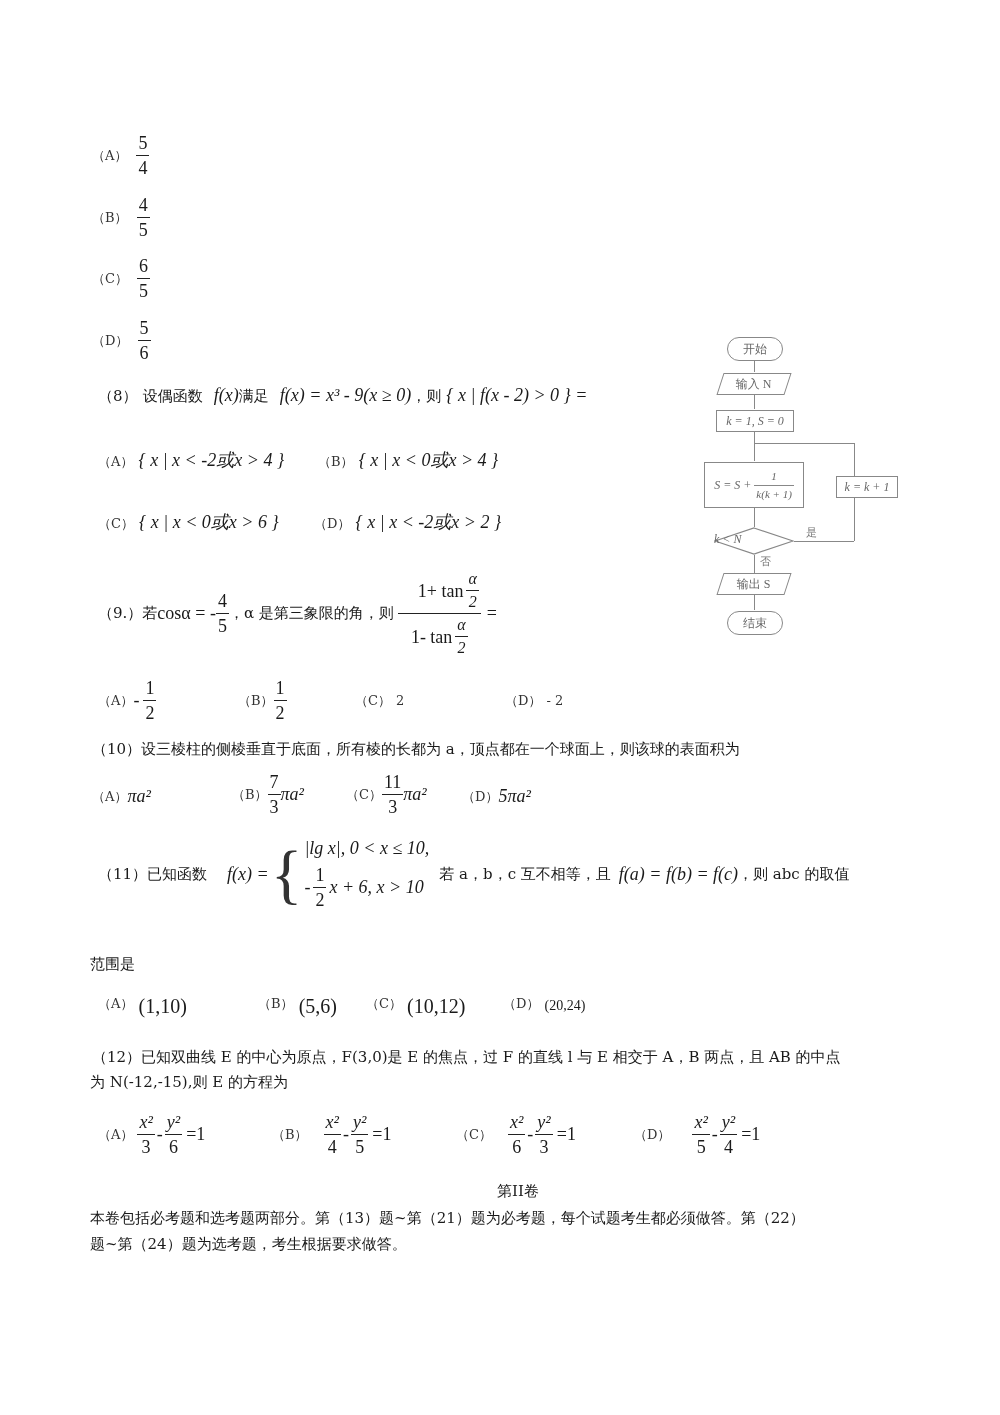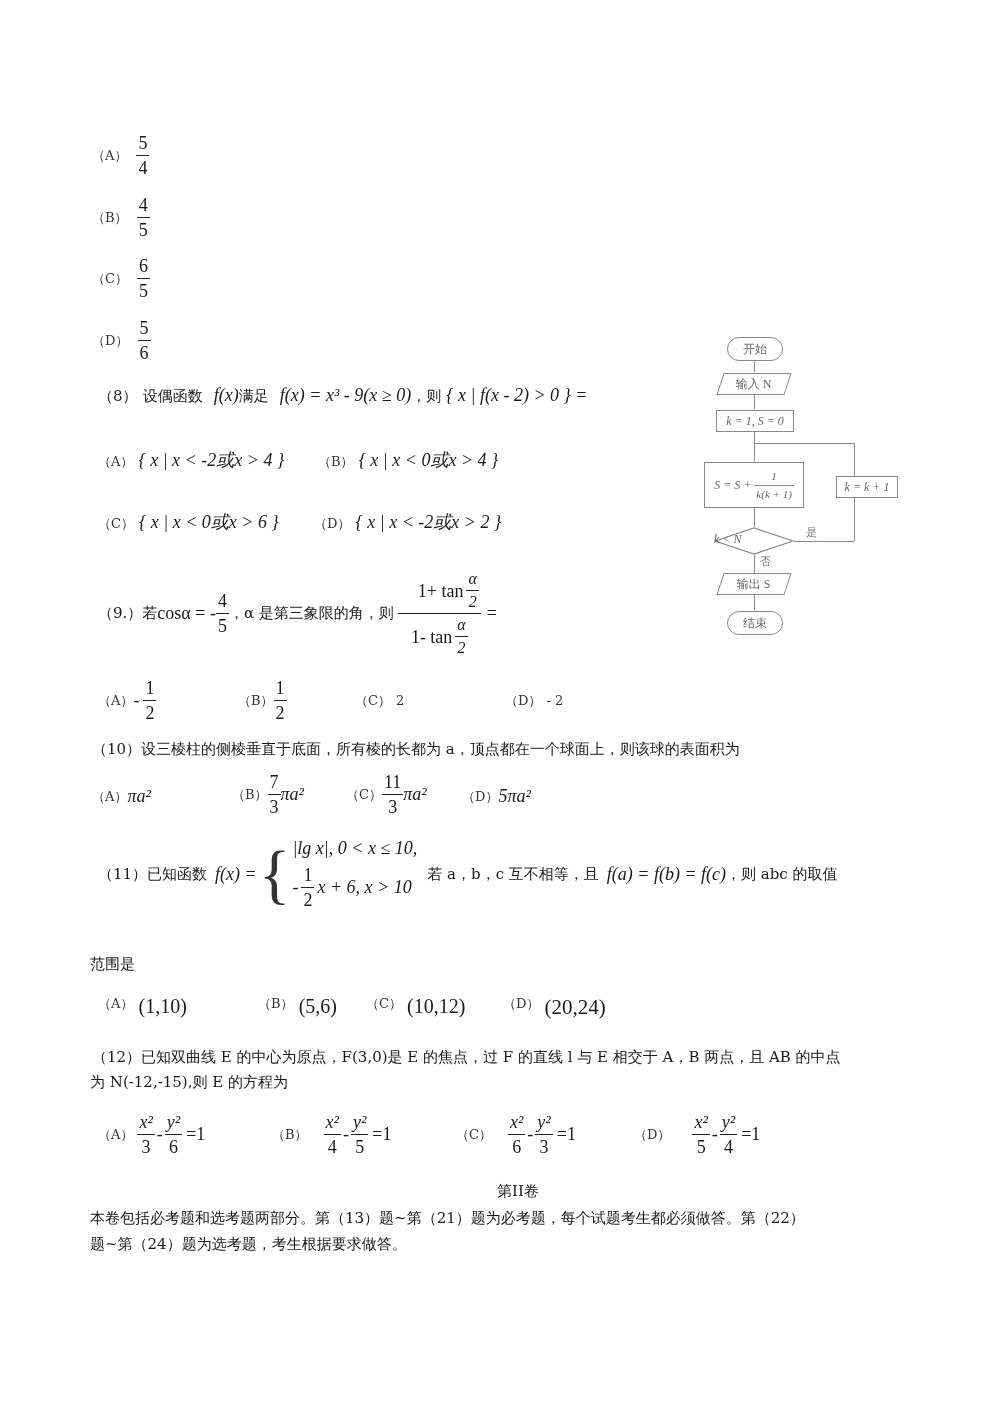--- a/index.html
+++ b/index.html
@@ -210,21 +210,21 @@
   <span class="math it">πa²</span>
 </div>
 <div class="abs" style="left:462px;top:786px;display:flex;align-items:center;">
   <span class="lbl">（D）</span>
   <span class="math it">5πa²</span>
 </div>
 
 <div class="abs" style="left:98px;top:838px;display:flex;align-items:center;">
   <span class="txt">（11）</span>
   <span class="txt">已知函数</span>
-  <span class="math it" style="margin-left:8px;">f(x) =</span>
+  <span class="math it" style="margin-left:20px;">f(x) =</span>
   <span style="font-family:'Liberation Serif',serif;font-size:66px;line-height:70px;font-weight:100;margin:0 2px;color:#333;">{</span>
   <span style="display:flex;flex-direction:column;gap:6px;">
     <span class="math it">|lg x|, 0 &lt; x ≤ 10,</span>
     <span style="display:flex;align-items:center;">
       <span class="math">-</span>
       <span class="frac" style="margin:0 3px;">
           <span class="num">1</span>
           <span class="bar"></span>
           <span class="den">2</span>
         </span>
@@ -243,21 +243,21 @@
 <div class="abs" style="left:258px;top:995px;">
   <span class="lbl" style="vertical-align:top;">（B）</span>
   <span class="math" style="font-size:20px;">(5,6)</span>
 </div>
 <div class="abs" style="left:366px;top:995px;">
   <span class="lbl" style="vertical-align:top;">（C）</span>
   <span class="math" style="font-size:20px;">(10,12)</span>
 </div>
 <div class="abs" style="left:503px;top:995px;">
   <span class="lbl" style="vertical-align:top;">（D）</span>
-  <span class="math" style="font-size:21px;">(20,24)</span>
+  <span class="math" style="font-size:14px;">(20,24)</span>
 </div>
 
 <div class="abs txt" style="left:92px;top:1048px;">（12）已知双曲线 E 的中心为原点，F(3,0)是 E 的焦点，过 F 的直线 l 与 E 相交于 A，B 两点，且 AB 的中点</div>
 <div class="abs txt" style="left:90px;top:1073px;">为 N(-12,-15),则 E 的方程为</div>
 
 <div class="abs" style="left:98px;top:1112px;display:flex;align-items:center;">
   <span class="lbl">（A）</span>
   <span class="frac it" style="margin-left:4px;">
       <span class="num">x²</span>
       <span class="bar"></span>

